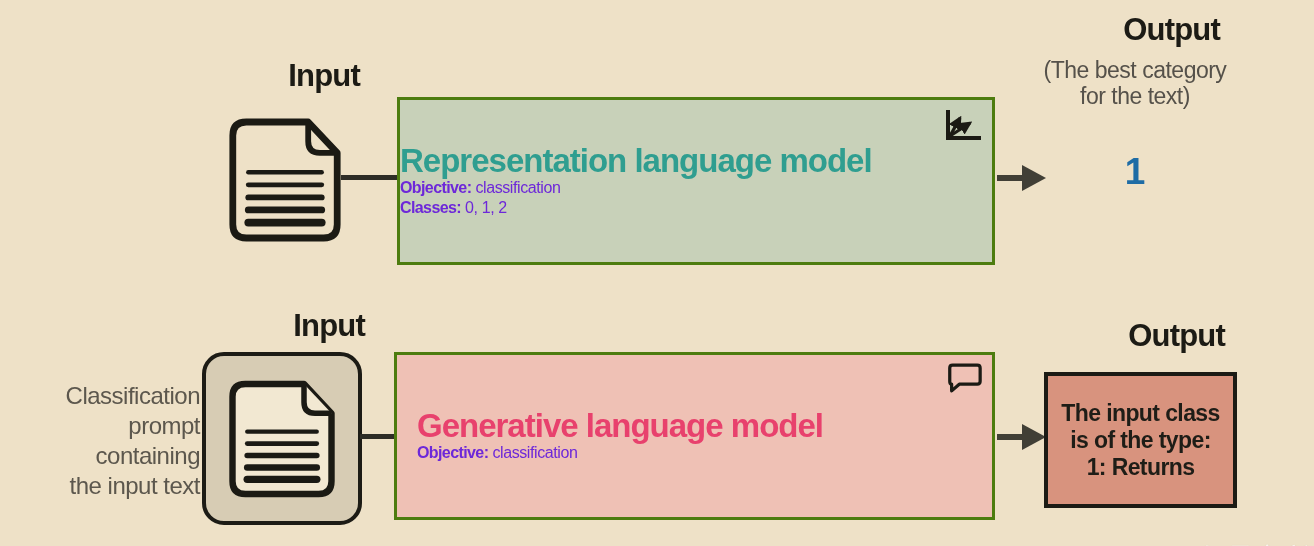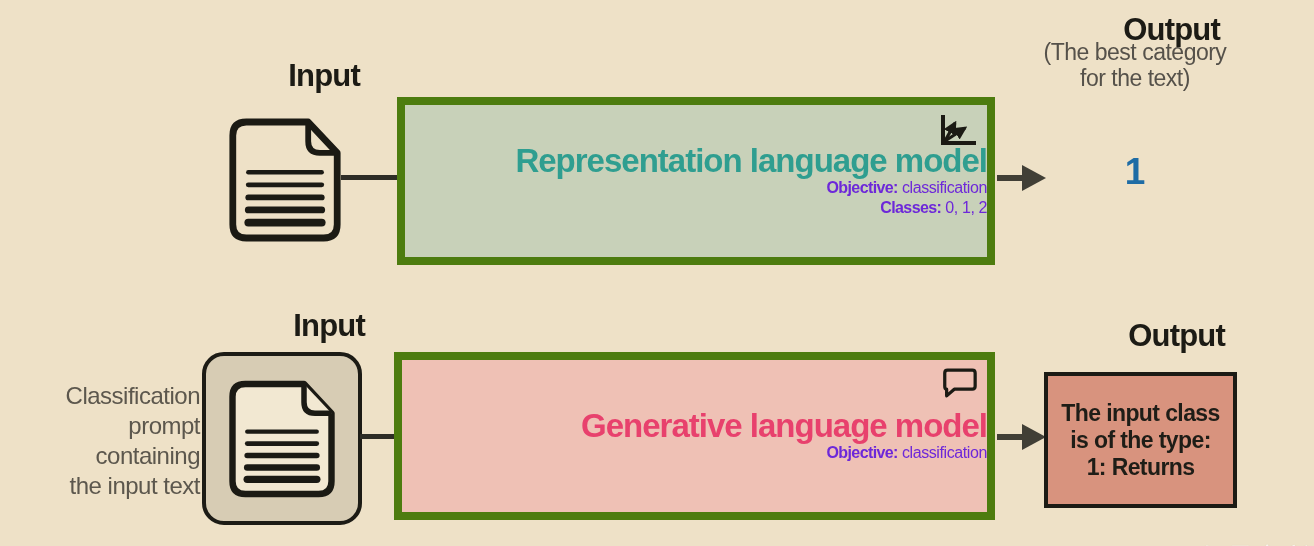--- a/index.html
+++ b/index.html
@@ -1,21 +1,21 @@
 <!DOCTYPE html>
 <html><head>
 <meta charset="utf-8">
 <style>
   html,body{margin:0;padding:0;background:#eee1c7;font-family:"Liberation Sans",sans-serif;}
   .canvas{position:relative;width:1314px;height:546px;background:#eee1c7;overflow:hidden;}
   .abs{position:absolute;}
   .label{font-weight:bold;font-size:31px;color:#1c1b15;letter-spacing:-0.8px;text-align:right;}
   
-  .model-box{box-sizing:border-box;border:8px solid #4d7c0f;display:flex;flex-direction:column;
-             align-items:flex-end;justify-content:center;text-align:center;}
+  .model-box{box-sizing:border-box;border:3px solid #4d7c0f;display:flex;flex-direction:column;
+             align-items:flex-start;justify-content:center;text-align:center;}
   .box-green{background:#c8d1b9;}
   .box-pink{background:#efc1b5;}
   .box-title{font-weight:bold;font-size:33px;letter-spacing:-1px;line-height:1.05;}
   .title-teal{color:#2f9e90;}
   .title-pink{color:#e8416d;}
   .box-sub{font-size:16px;color:#6d28d9;letter-spacing:-0.4px;line-height:1.25;}
   .box-sub b{letter-spacing:-0.6px;}
   .corner-icon{position:absolute;top:7px;right:9px;}
   
   .doc svg{display:block;}
@@ -72,21 +72,21 @@
     </span>
     <div class="box-title title-teal">Representation language model</div>
     <div class="box-sub"><b>Objective:</b><span> classification</span></div>
     <div class="box-sub"><b>Classes:</b><span> 0, 1, 2</span></div>
   </div>
 
   <div class="abs arrow-line" style="left:997px;top:175px;width:26px;"></div>
   <div class="abs arrow-head" style="left:1022px;top:165px;"></div>
 
   <div class="abs label" style="left:1050px;top:12px;width:170px;">Output</div>
-  <div class="abs out-caption" style="left:1025px;top:39px;width:220px;">
+  <div class="abs out-caption" style="left:1025px;top:57px;width:220px;">
     <div>(The best category</div>
     <div>for the text)</div>
   </div>
   <div class="abs out-value" style="left:1050px;top:151px;width:170px;">1</div>
 
   <div class="abs side-caption" style="left:8px;top:381px;width:192px;">
     <div>Classification</div>
     <div>prompt</div>
     <div>containing</div>
     <div>the input text</div>

